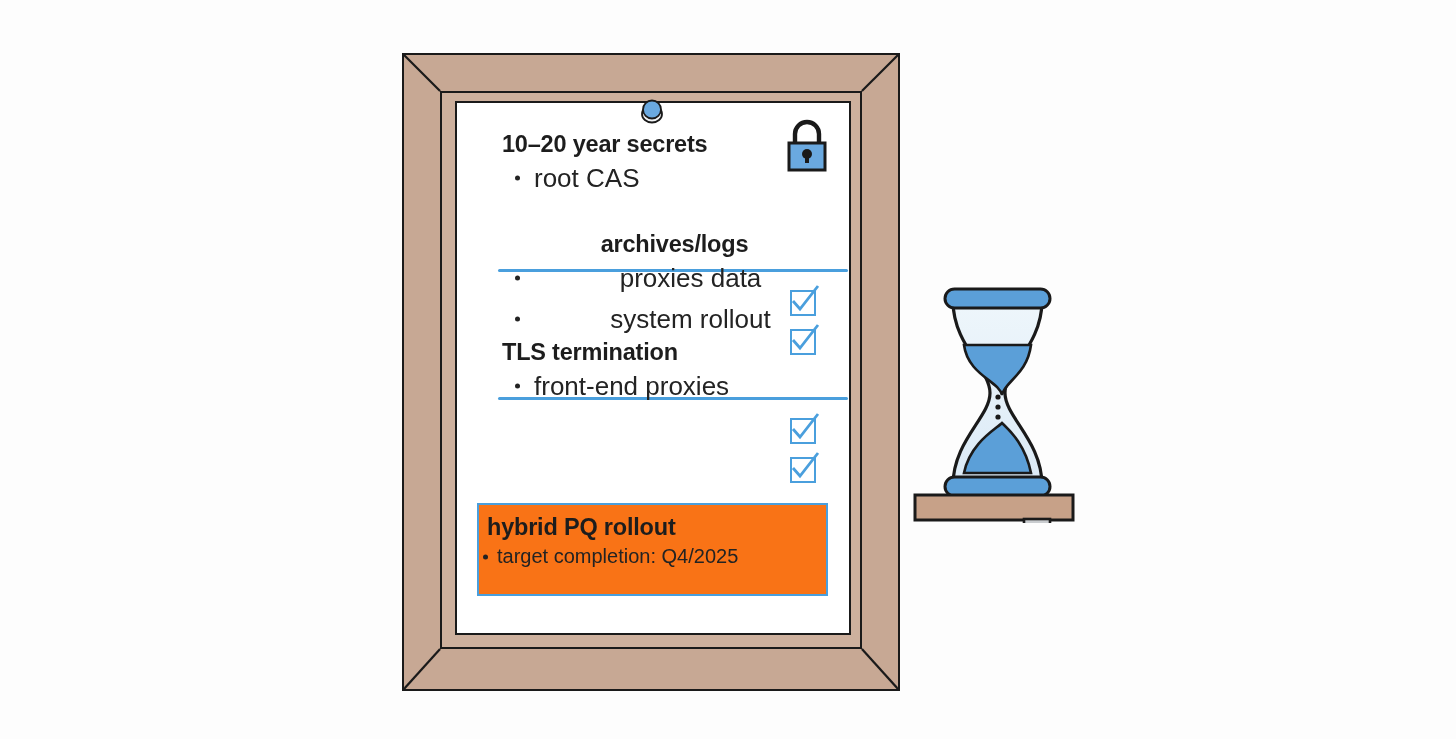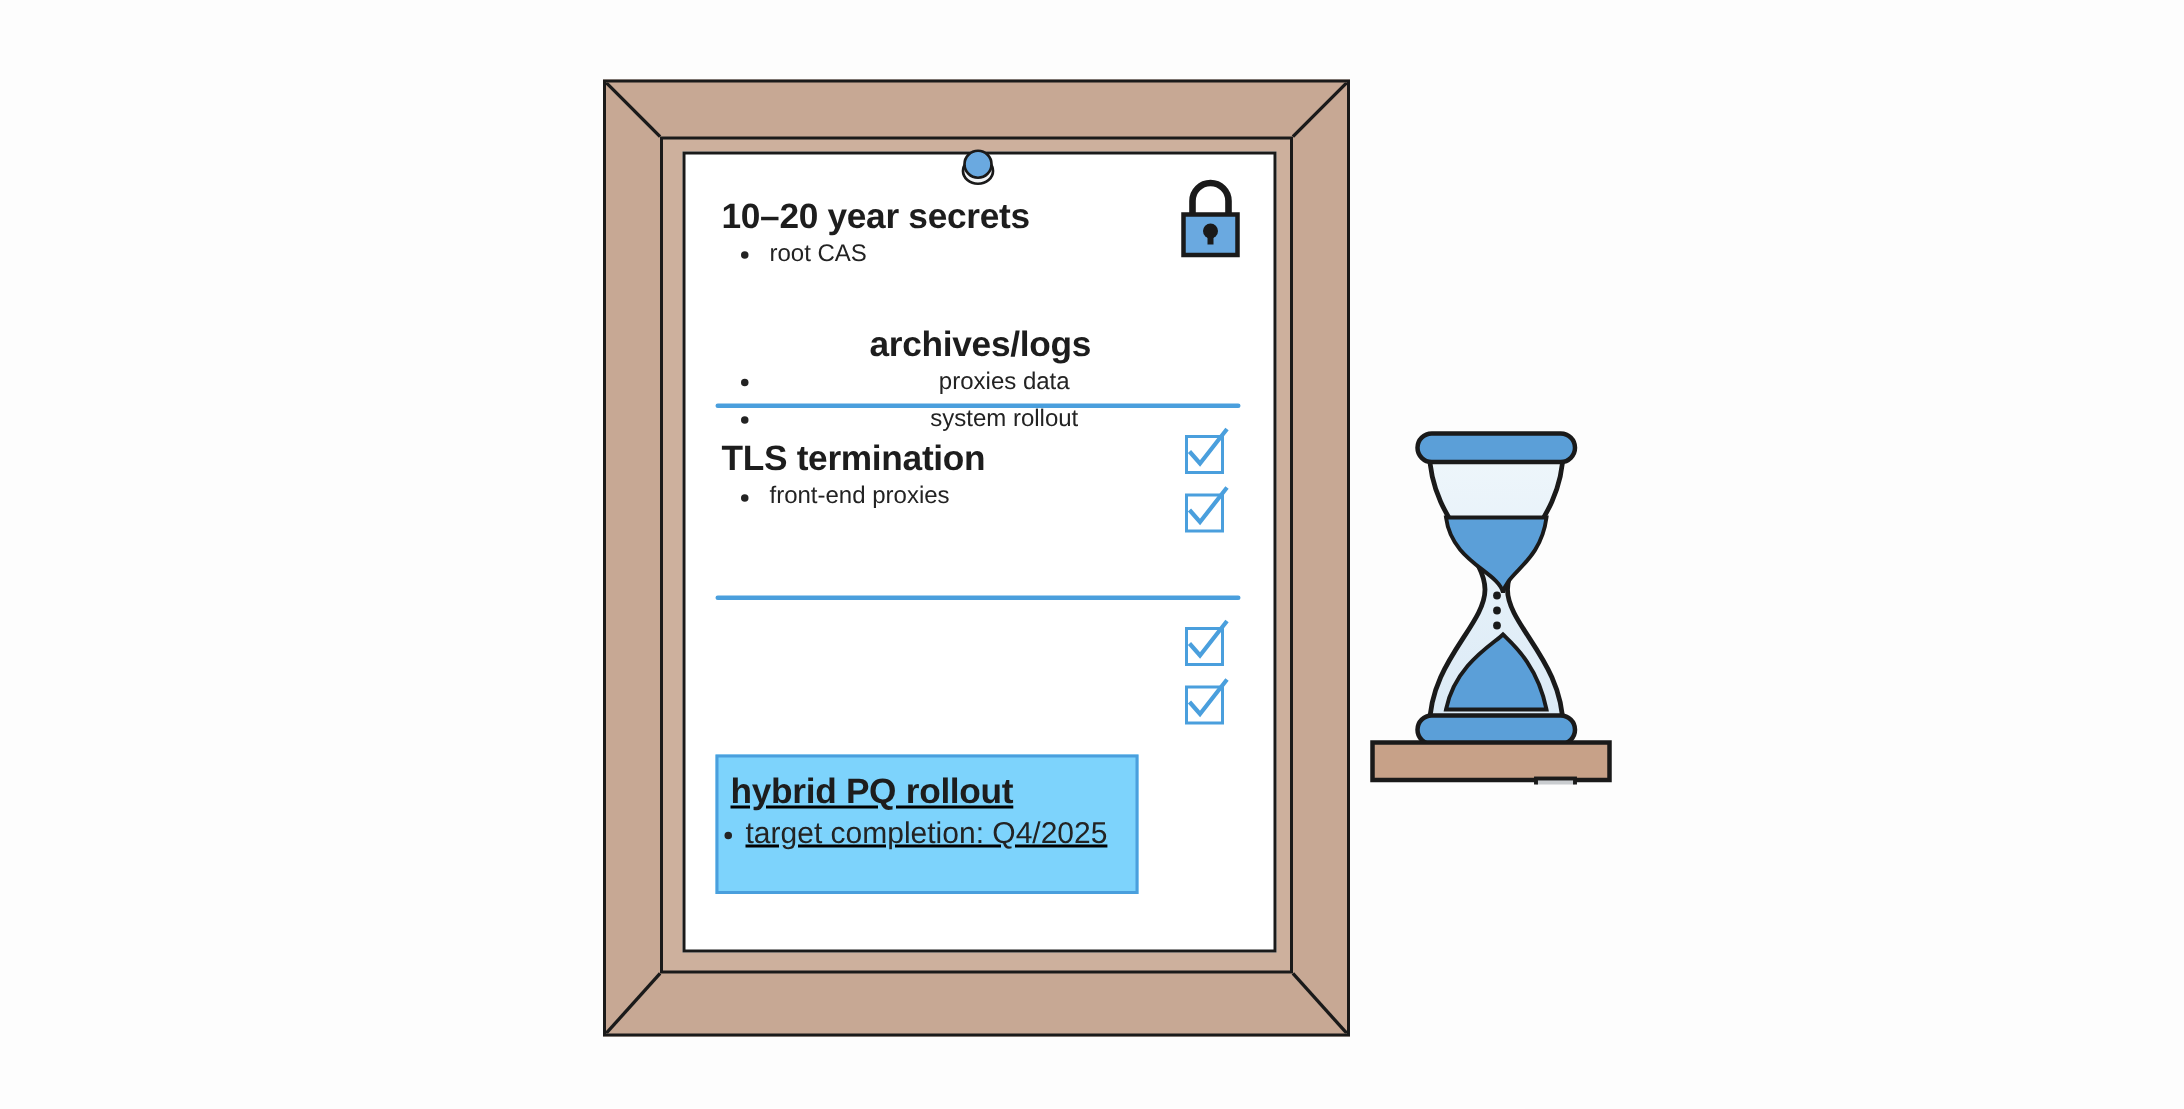--- a/index.html
+++ b/index.html
@@ -77,21 +77,21 @@
     position: absolute;
     left: 782px;
     top: 118px;
     width: 50px;
     height: 58px;
   }
 
   
   .note-body {
     position: absolute;
-    left: 453px;
+    left: 474px;
     top: 99px;
     width: 397px;
     height: 534px;
     box-sizing: border-box;
     padding: 32px 0 0 0;
   }
 
   .section {
     position: relative;
     padding: 0 24px 0 28px;
@@ -103,21 +103,21 @@
     letter-spacing: -0.2px;
     line-height: 1.15;
     white-space: nowrap;
   }
   .bullets {
     margin: 0;
     padding: 0;
     list-style: none;
   }
   .bullets li {
-    font-size: 16px;
+    font-size: 26px;
     color: #232323;
     line-height: 1.55;
     padding-left: 32px;
     position: relative;
     white-space: nowrap;
   }
   .bullets li .dot {
     position: absolute;
     left: 13px;
     top: 50%;
@@ -156,27 +156,26 @@
     left: -2px;
     top: -6px;
     overflow: visible;
   }
 
   
   .highlight-box {
     position: absolute;
     left: 477px;
     top: 503px;
-    width: 282px;
+    width: 351px;
     height: 93px;
     box-sizing: border-box;
     border: 2.2px solid #4a9fdd;
-    background: #7dd3fc;
+    background: #f97316;
     padding: 9px 0 0 0;
-    text-decoration: underline;
   }
   .highlight-box .sec-title { padding-left: 8px; }
   .highlight-box .bullets li { padding-left: 18px; font-size: 20px; }
   .highlight-box .bullets li .dot { left: 4px; }
 
   
   .hourglass-wrap {
     position: absolute;
     left: 912px;
     top: 283px;

